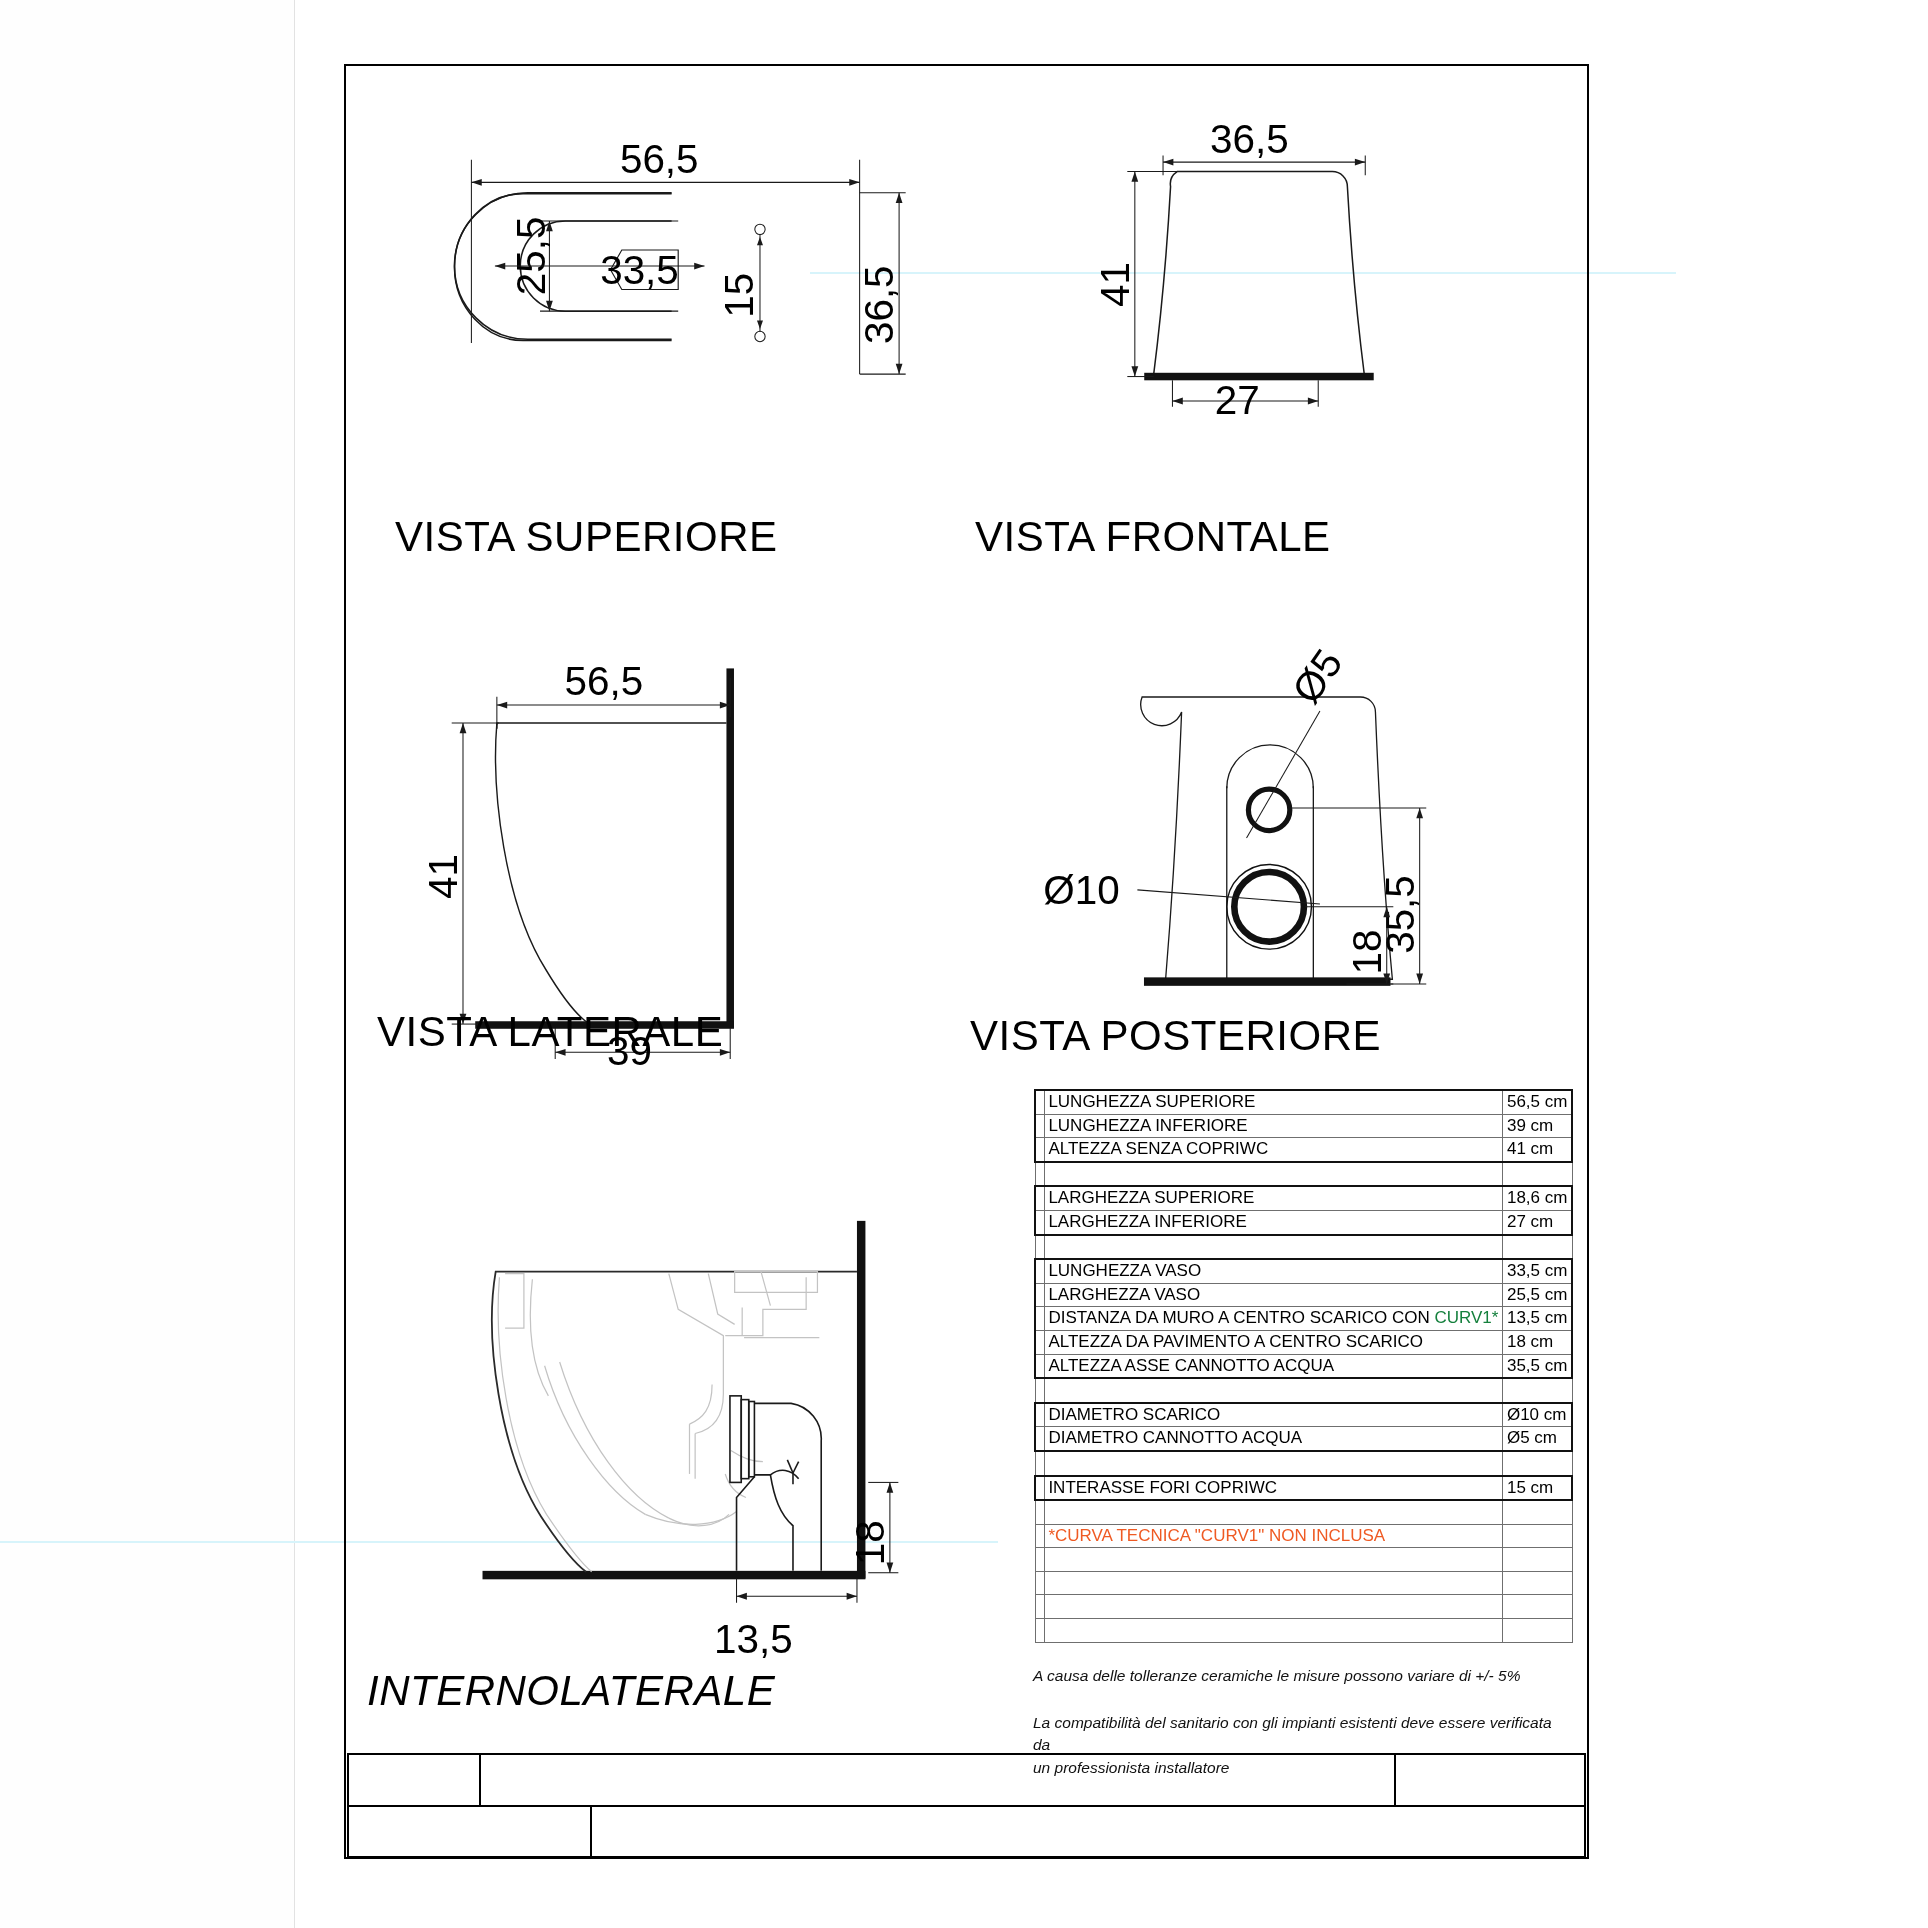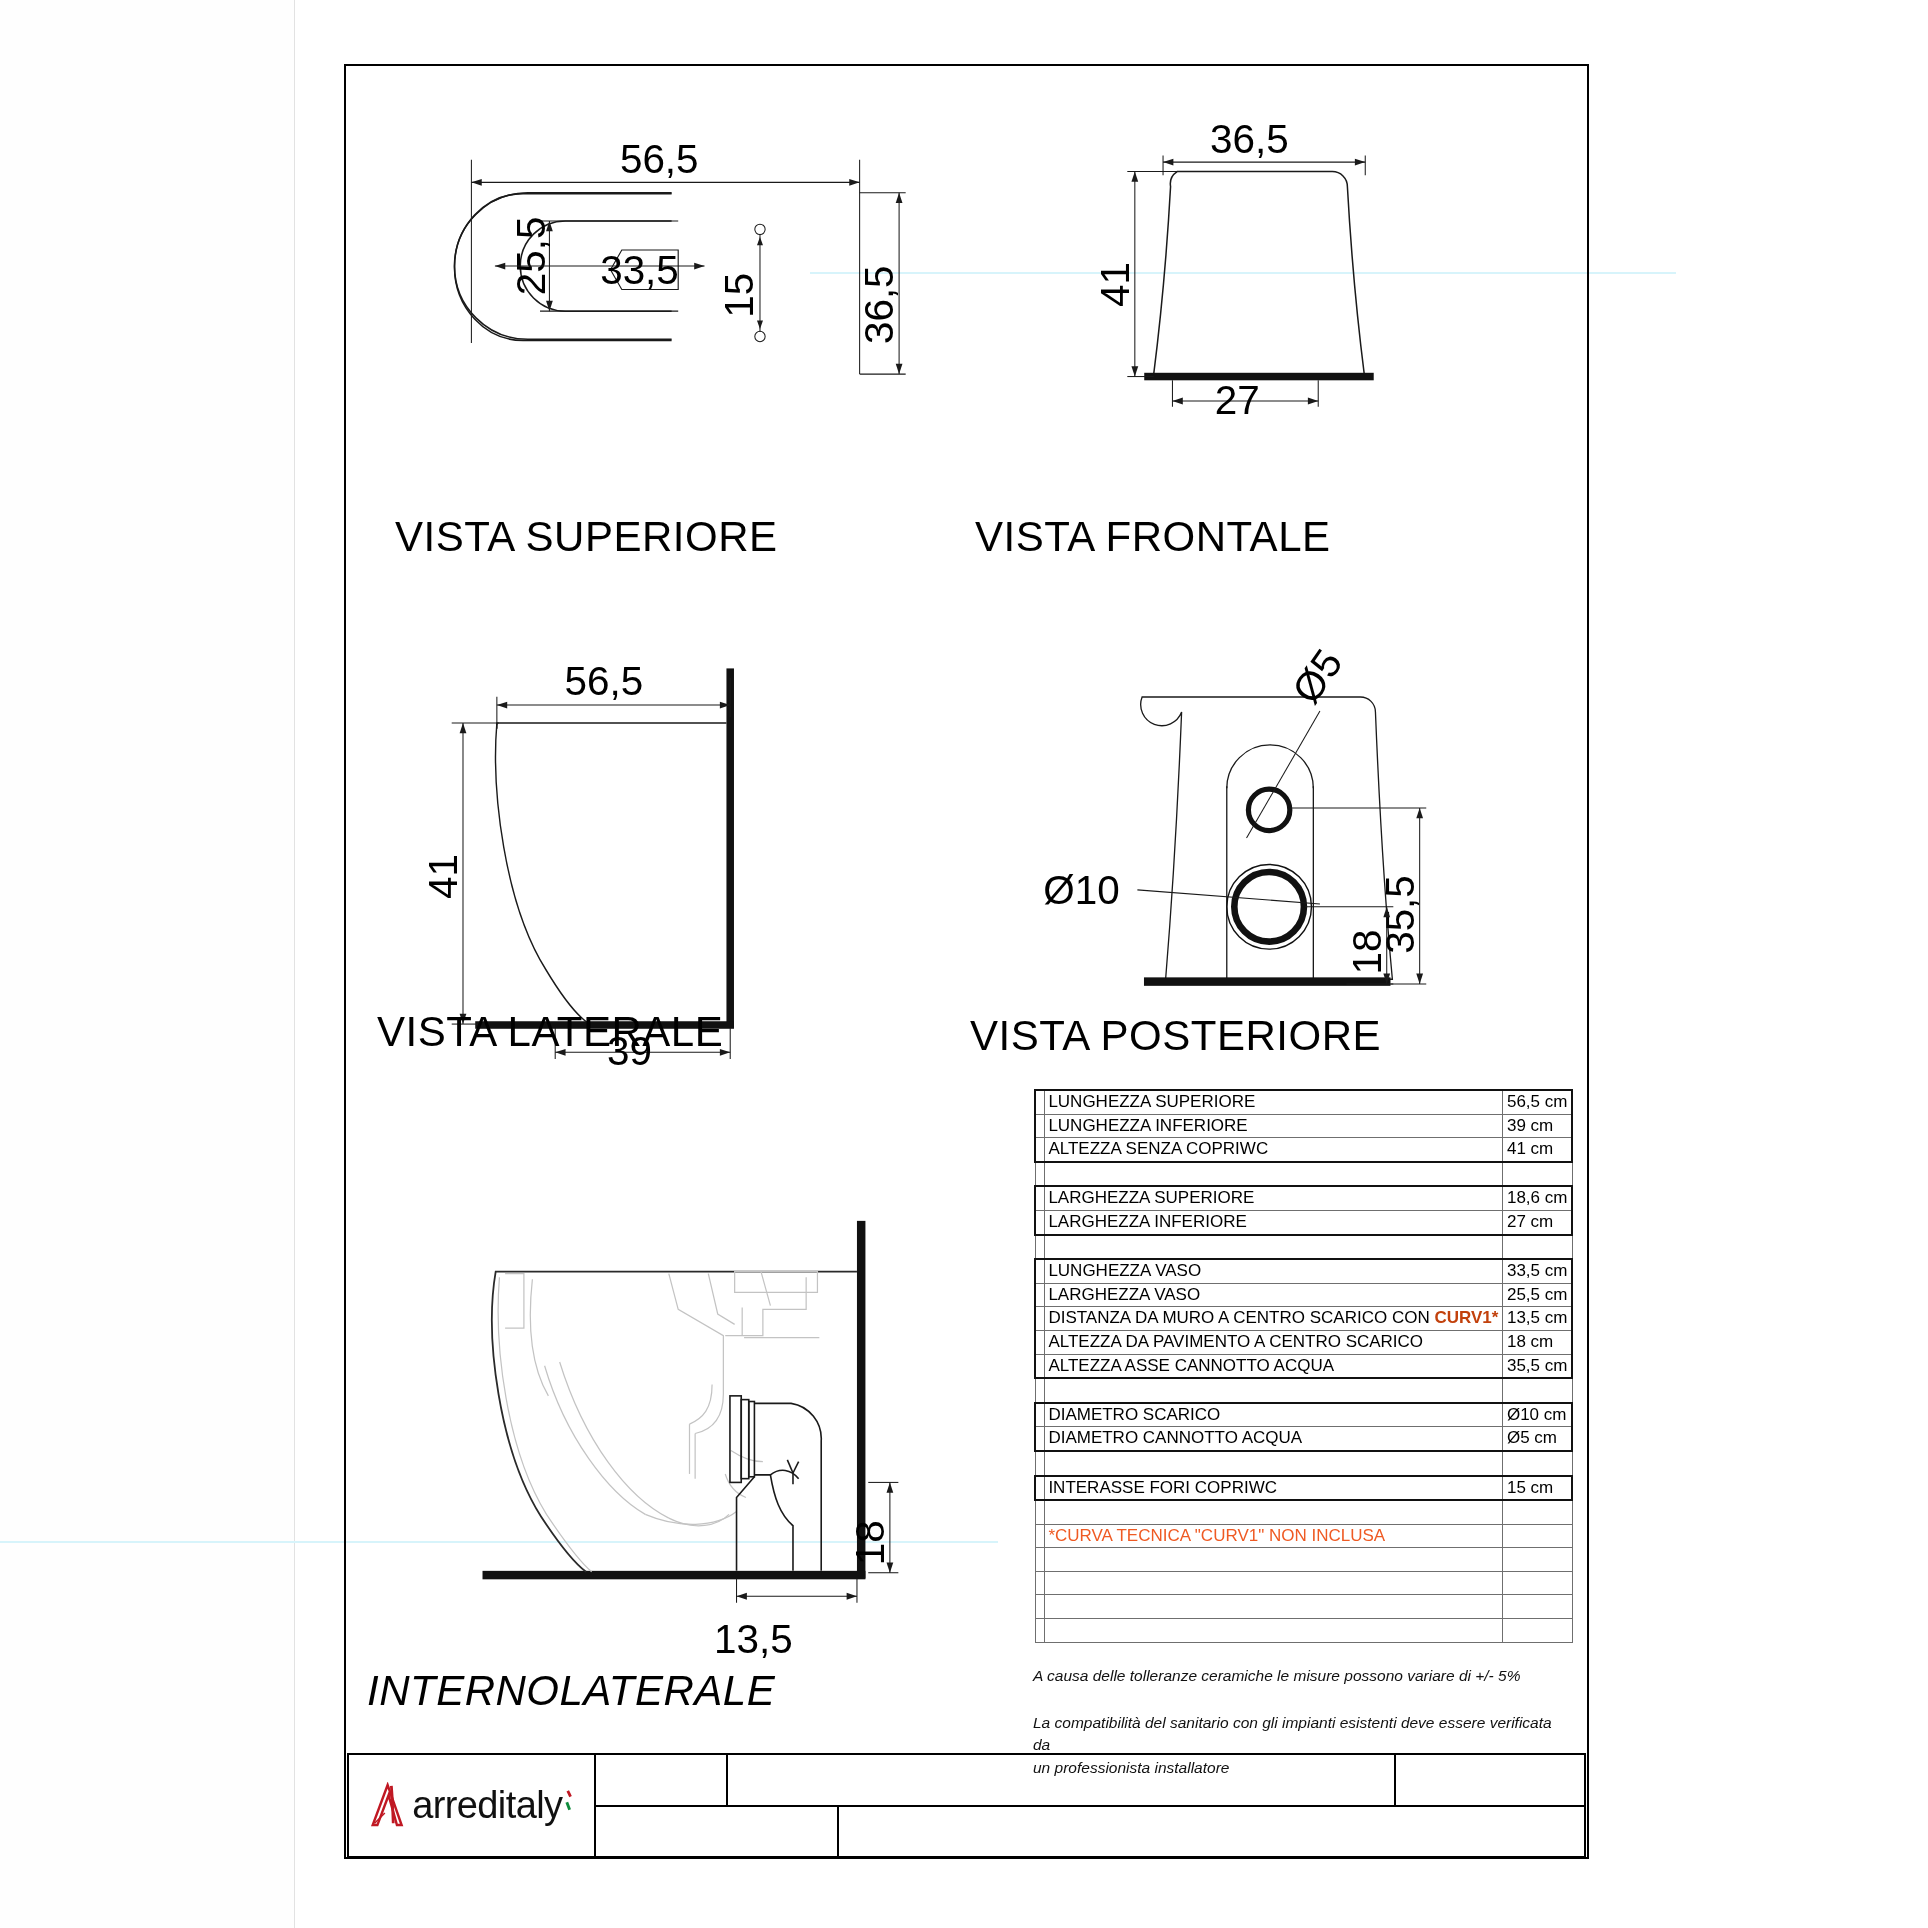--- a/index.html
+++ b/index.html
@@ -31,21 +31,21 @@
   #spec-table td{border:0.9px solid #6f6f6f;height:22.6px;padding:0 3.8px;
                  font-family:"Liberation Sans", sans-serif;line-height:22.6px;
                  white-space:nowrap;overflow:hidden;}
   #spec-table td.c-idx{width:22.6px;}
   #spec-table td.c-label{width:calc(100% - 22.6px - 73px);}
   #spec-table td.c-val{width:73px;}
   #spec-table tr.grp-top td{border-top:2.4px solid #111;}
   #spec-table tr.grp-bot td{border-bottom:2.4px solid #111;}
   #spec-table tr.grp td.c-idx{border-left:2.4px solid #111;}
   #spec-table tr.grp td.c-val{border-right:2.4px solid #111;margin-left:34px;}
-  .accent{color:#c2410c;font-weight:bold;}
+  .accent{color:#15803d;font-weight:normal;}
   .note-orange{color:#ef5a23;}
   td.indent{padding-left:9.4px;margin-left:44px;}
 
   
   .footnote{position:absolute;font-style:italic;font-size:15.5px;line-height:1.45;
             font-family:"Liberation Sans", sans-serif;color:#111;}
 
   
   #title-block{position:absolute;left:347px;top:1753px;width:1239px;height:105px;
                border:2.8px solid #000;box-sizing:border-box;display:flex;}
@@ -467,34 +467,20 @@
     </tbody>
 </table>
 
 <div class="footnote" style="left:1033px;top:1665px;width:527px;">A causa delle tolleranze ceramiche le misure possono variare di +/- 5%</div>
 <div class="footnote" style="left:1033px;top:1712px;width:527px;">
   <div>La compatibilità del sanitario con gli impianti esistenti deve essere verificata da</div>
   <div>un professionista installatore</div>
 </div>
 
 <div id="title-block">
-  <div id="tb-logo">
-    <div class="logo-wrap">
-      <svg width="41" height="47" viewBox="0 0 44 50">
-        <path d="M 20 3 L 4 46 L 9 46 L 21 14 L 30 46 L 35 46 Z" fill="none" stroke="#c01823" stroke-width="2.6"></path>
-        <path d="M 24 4 L 25 18 L 26 44" stroke="#c01823" stroke-width="3" fill="none"></path>
-        <path d="M 6 44 L 17 33" stroke="#c01823" stroke-width="1.6" fill="none"></path>
-      </svg>
-      <span class="logo-text">arreditaly</span>
-      <svg width="9.4" height="38" viewBox="0 0 10 40">
-        <path d="M 4 4 L 7 10" stroke="#c01823" stroke-width="3" fill="none"></path>
-        <path d="M 3 16 L 6 24" stroke="#0f8b3c" stroke-width="3" fill="none"></path>
-      </svg>
-    </div>
-  </div>
   <div id="tb-rest">
     <div class="tb-row top">
       <div class="tb-cell" style="width:132px;"></div>
       <div class="tb-cell" style="flex:1;"></div>
       <div class="tb-cell" style="width:188px;"></div>
     </div>
     <div class="tb-row">
       <div class="tb-cell" style="width:243px;"></div>
       <div class="tb-cell" style="flex:1;"></div>
     </div>

